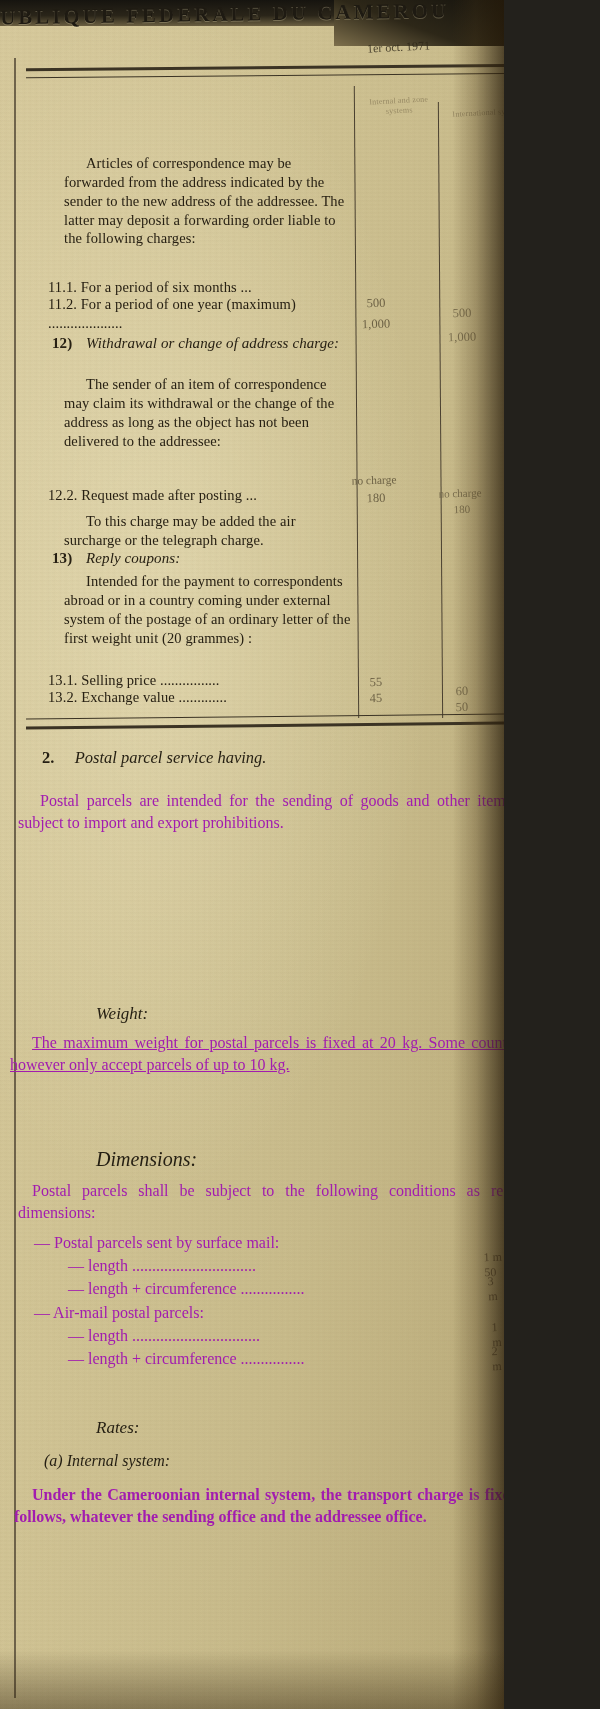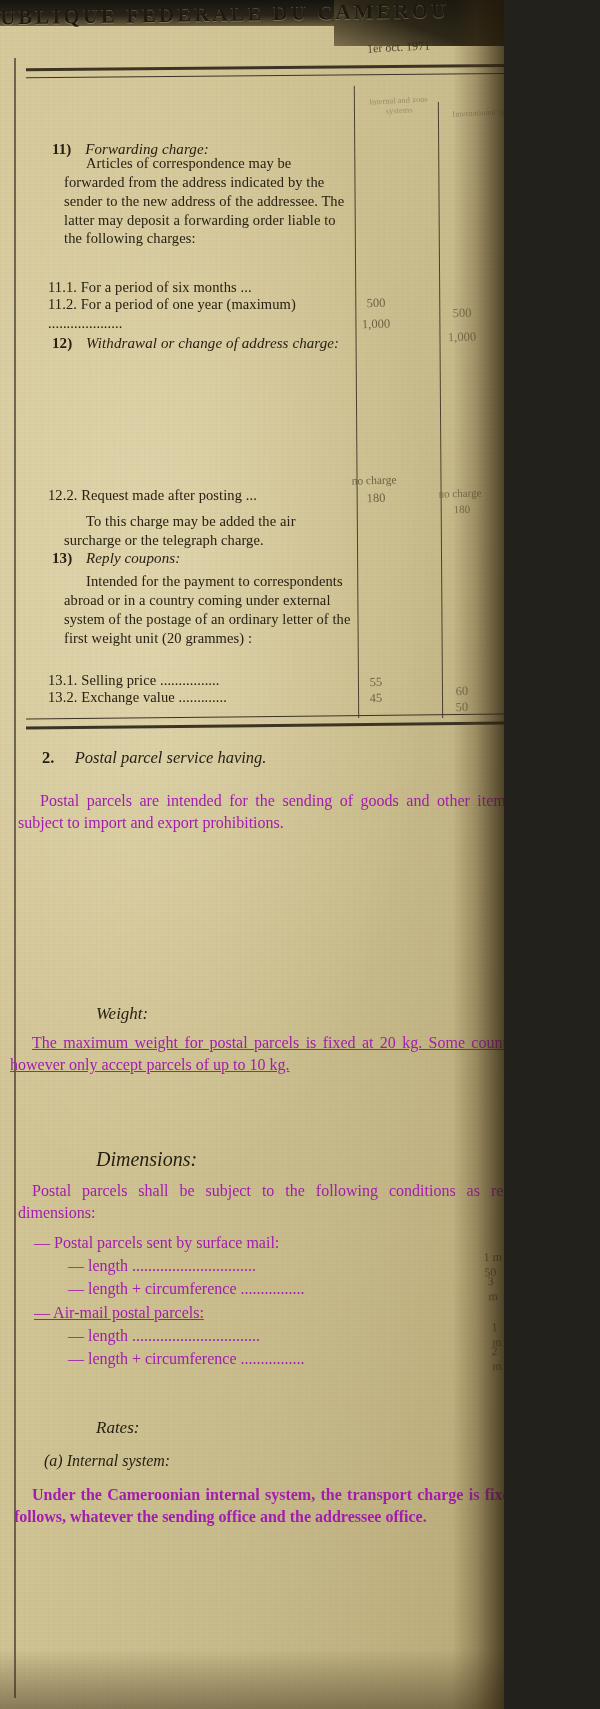--- a/index.html
+++ b/index.html
@@ -202,38 +202,34 @@
   <div class="rule-thick"></div>
   <div class="rule-thin"></div>
 
   <div class="table">
     <div class="col-sep-1"></div>
     <div class="col-sep-2"></div>
     <div class="col-head a">Internal and zone systems</div>
     <div class="col-head b">International system</div>
   </div>
 
-  <div class="blk ital" style="left:52px; top:140px; width:300px; font-size:15px;">
-    <span class="bold" style="font-style:normal;">11)</span>
-    <span style="display:inline-block; width:6px;"></span>
-    <span>Forwarding charge:</span>
-  </div>
   <div class="blk" style="left:64px; top:154px; width:290px; text-indent:22px;">Articles of correspondence may be forwarded from the address indicated by the sender to the new address of the addressee. The latter may deposit a forwarding order liable to the following charges:</div>
   <div class="blk" style="left:48px; top:278px; width:306px;">11.1. For a period of six months ...</div>
   <div class="blk" style="left:48px; top:295px; width:306px;">11.2. For a period of one year (maximum) ....................</div>
   <div class="num-col" style="left:338px; top:296px;">500</div>
   <div class="num-col" style="left:338px; top:317px;">1,000</div>
   <div class="num-col fade-r" style="left:424px; top:306px;">500</div>
   <div class="num-col fade-r" style="left:424px; top:330px;">1,000</div>
 
   <div class="blk ital" style="left:52px; top:334px; width:300px; font-size:15px;">
     <span class="bold" style="font-style:normal;">12)</span>
     <span style="display:inline-block; width:6px;"></span>
     <span>Withdrawal or change of address charge:</span>
   </div>
+  <div class="blk" style="left:64px; top:375px; width:288px; text-indent:22px;">The sender of an item of correspondence may claim its withdrawal or the change of the address as long as the object has not been delivered to the addressee:</div>
   <div class="blk" style="left:48px; top:486px; width:306px;">12.2. Request made after posting ...</div>
   <div class="num-col" style="left:336px; top:474px; font-size:11.5px;">no charge</div>
   <div class="num-col" style="left:338px; top:491px;">180</div>
   <div class="num-col fade-r" style="left:422px; top:487px; font-size:11px;">no charge</div>
   <div class="num-col fade-r" style="left:424px; top:503px; font-size:11px;">180</div>
   <div class="blk" style="left:64px; top:512px; width:288px; text-indent:22px;">To this charge may be added the air surcharge or the telegraph charge.</div>
 
   <div class="blk ital" style="left:52px; top:549px; width:300px; font-size:15px;">
     <span class="bold" style="font-style:normal;">13)</span>
     <span style="display:inline-block; width:6px;"></span>
@@ -264,21 +260,21 @@
 
   <div class="sec-title" style="left:96px; top:1148px; width:300px; font-size:20px;">Dimensions:</div>
   <div class="body" style="left:18px; top:1180px; width:520px; text-indent:14px;">Postal parcels shall be subject to the following conditions as regards dimensions:</div>
 
   <div class="body" style="left:34px; top:1232px; width:420px;">— Postal parcels sent by surface mail:</div>
   <div class="body" style="left:68px; top:1255px; width:420px;">— length ...............................</div>
   <div class="sm-note" style="left:484px; top:1250px; font-size:12px;">1 m 50</div>
   <div class="body" style="left:68px; top:1278px; width:420px;">— length + circumference ................</div>
   <div class="sm-note" style="left:488px; top:1274px; font-size:12px;">3 m</div>
 
-  <div class="body" style="left:34px; top:1302px; width:420px;text-decoration:underline;">— Air-mail postal parcels:</div>
+  <div class="body" style="left:34px; top:1302px; width:420px;">— Air-mail postal parcels:</div>
   <div class="body" style="left:68px; top:1325px; width:420px;">— length ................................</div>
   <div class="sm-note" style="left:492px; top:1320px; font-size:12px;">1 m</div>
   <div class="body" style="left:68px; top:1348px; width:420px;">— length + circumference ................</div>
   <div class="sm-note" style="left:492px; top:1344px; font-size:12px;">2 m</div>
 
   <div class="sec-title" style="left:96px; top:1418px; width:260px; font-size:17px;">Rates:</div>
   <div class="sec-title" style="left:44px; top:1452px; width:340px; font-size:16px;">(a) Internal system:</div>
   <div class="body bold" style="left:14px; top:1484px; width:524px; text-indent:18px; font-size:16px;">Under the Cameroonian internal system, the transport charge is fixed as follows, whatever the sending office and the addressee office.</div>
 
   <div class="right-shadow"></div>

